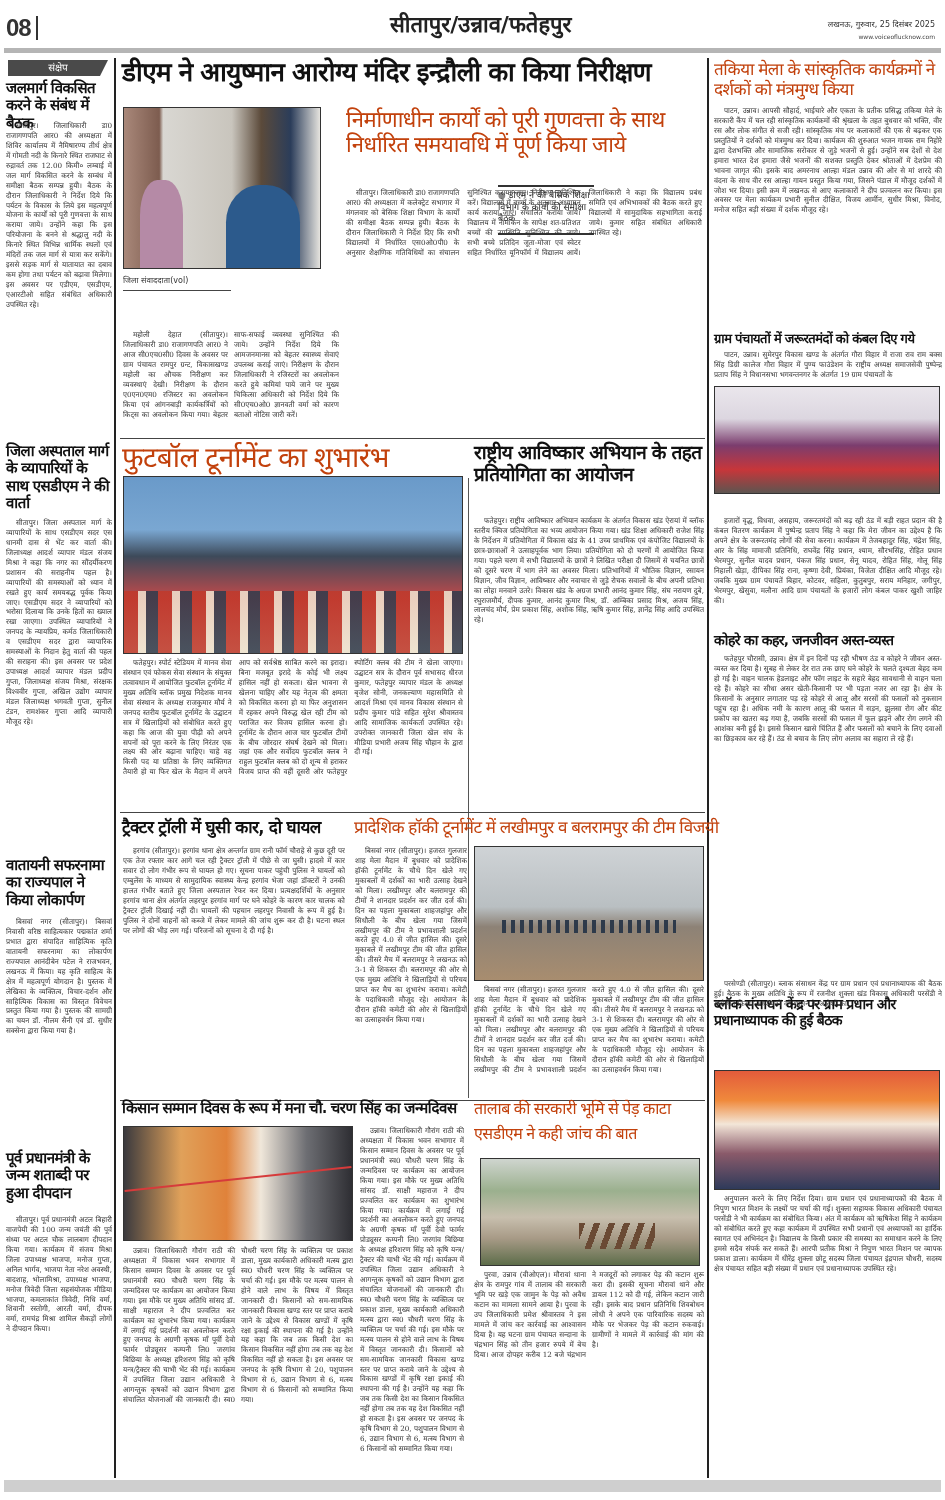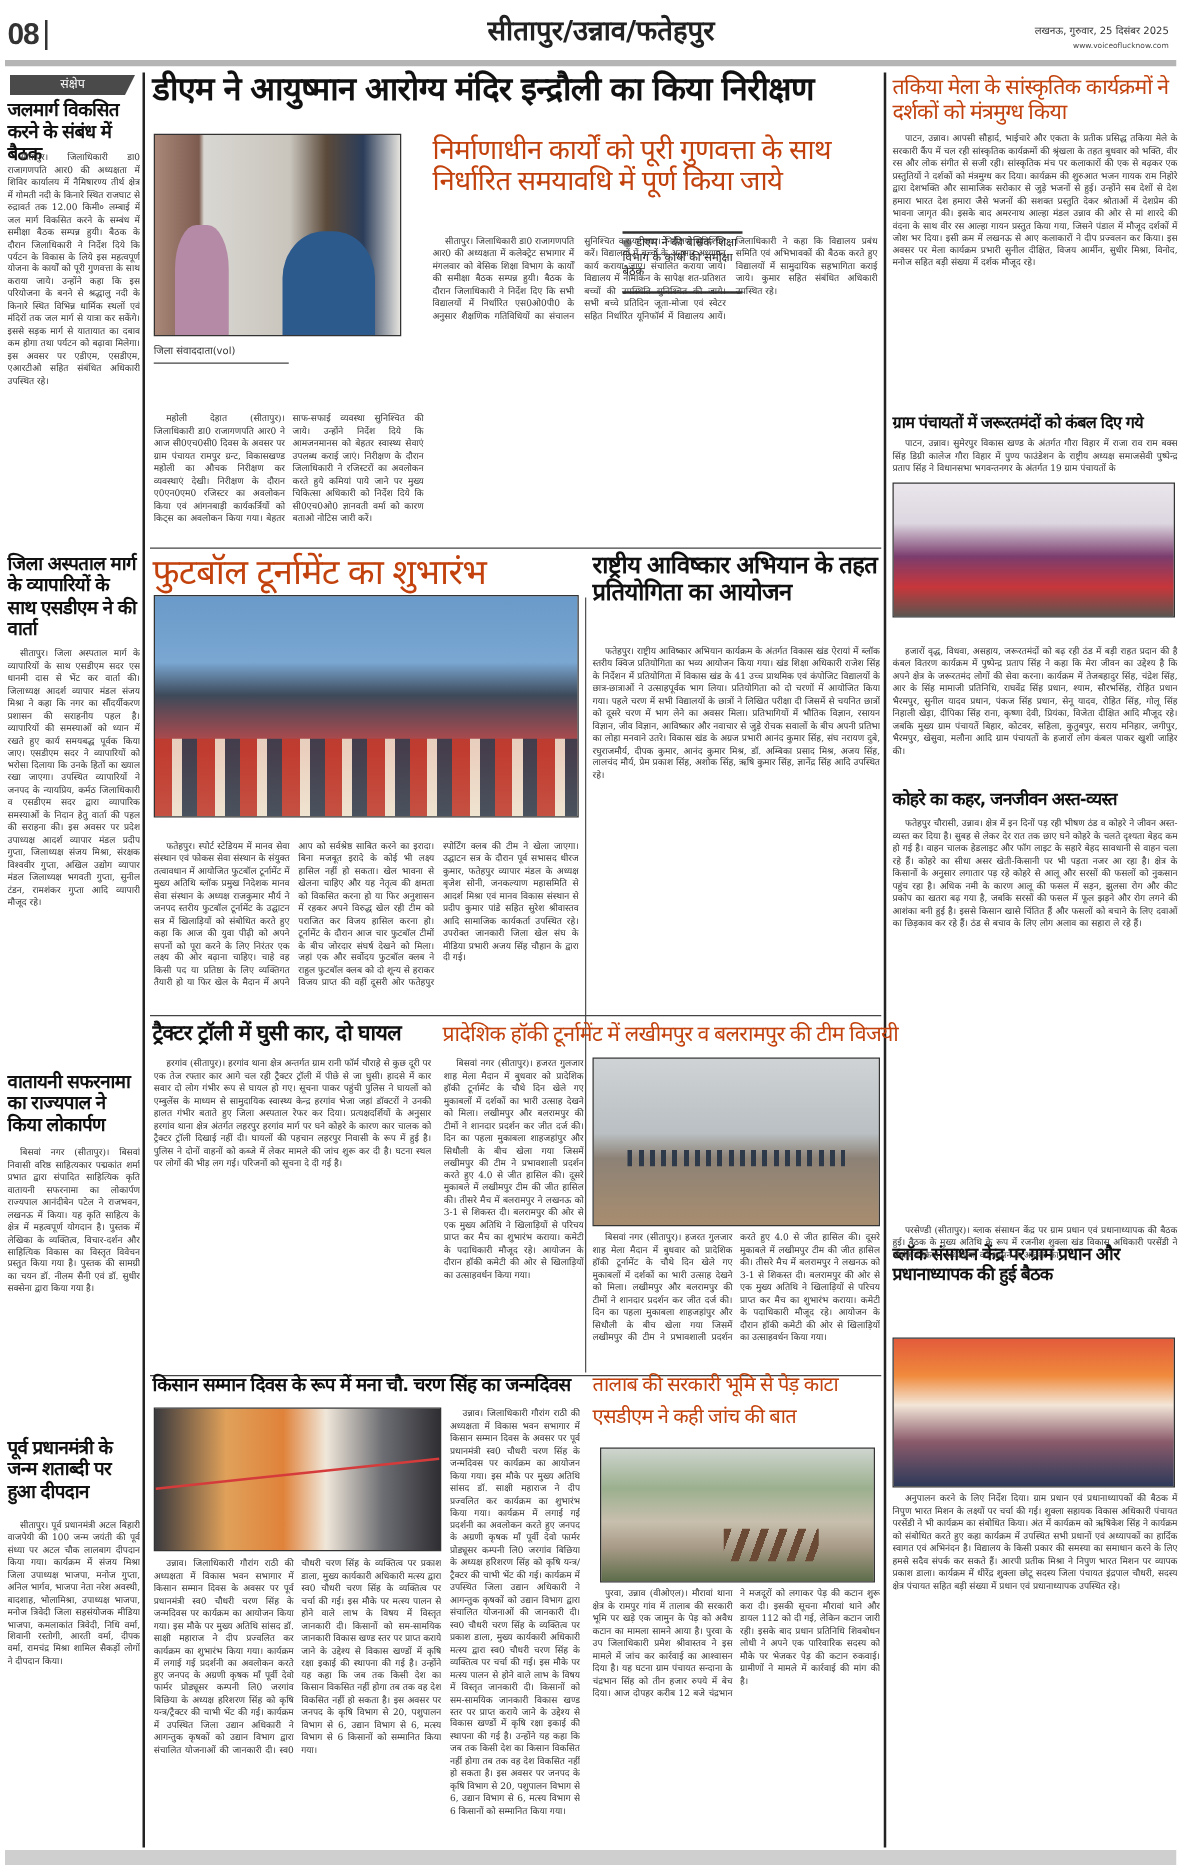--- a/index.html
+++ b/index.html
@@ -93,21 +93,21 @@
 </div>
 <div class="abs hrule" style="left:498px;top:233px;width:96px;height:2px;background:#333;"></div>
 <div class="abs body" style="left:346px;top:188px;width:356px;height:247px;column-count:3;column-gap:8px;">
     <p>सीतापुर। जिलाधिकारी डा0 राजागणपति आर0 की अध्यक्षता में कलेक्ट्रेट सभागार में मंगलवार को बेसिक शिक्षा विभाग के कार्यों की समीक्षा बैठक सम्पन्न हुयी। बैठक के दौरान जिलाधिकारी ने निर्देश दिए कि सभी विद्यालयों में निर्धारित एस0ओ0पी0 के अनुसार शैक्षणिक गतिविधियों का संचालन सुनिश्चित कराया जाए। निरीक्षण सुनिश्चित करें। विद्यालयों में बच्चों के अनुसार अध्यापन कार्य कराया जाए। संचालित कराया जाये। विद्यालय में नामांकन के सापेक्ष शत-प्रतिशत बच्चों की उपस्थिति सुनिश्चित की जाये। सभी बच्चे प्रतिदिन जूता-मोजा एवं स्वेटर सहित निर्धारित यूनिफॉर्म में विद्यालय आयें। जिलाधिकारी ने कहा कि विद्यालय प्रबंध समिति एवं अभिभावकों की बैठक करते हुए विद्यालयों में सामुदायिक सहभागिता कराई जाये। कुमार सहित संबंधित अधिकारी उपस्थित रहे।</p>
   </div>
 
 <div class="abs hrule" style="left:120px;top:438px;width:585px;"></div>
 
 <div class="abs hl-light" style="left:122px;top:442px;width:340px;font-size:28px;">फुटबॉल टूर्नामेंट का शुभारंभ</div>
 <div class="abs photo ph-football" style="left:123px;top:476px;width:340px;height:178px;"></div>
-<div class="abs body" style="left:123px;top:658px;width:340px;height:150px;column-count:3;column-gap:7px;margin-top:14px;">
+<div class="abs body" style="left:123px;top:658px;width:340px;height:150px;column-count:3;column-gap:7px;">
     <p>फतेहपुर। स्पोर्ट स्टेडियम में मानव सेवा संस्थान एवं फोकस सेवा संस्थान के संयुक्त तत्वावधान में आयोजित फुटबॉल टूर्नामेंट में मुख्य अतिथि ब्लॉक प्रमुख निदेशक मानव सेवा संस्थान के अध्यक्ष राजकुमार मौर्य ने जनपद स्तरीय फुटबॉल टूर्नामेंट के उद्घाटन सत्र में खिलाड़ियों को संबोधित करते हुए कहा कि आज की युवा पीढ़ी को अपने सपनों को पूरा करने के लिए निरंतर एक लक्ष्य की ओर बढ़ाना चाहिए। चाहे वह किसी पद या प्रतिष्ठा के लिए व्यक्तिगत तैयारी हो या फिर खेल के मैदान में अपने आप को सर्वश्रेष्ठ साबित करने का इरादा। बिना मजबूत इरादे के कोई भी लक्ष्य हासिल नहीं हो सकता। खेल भावना से खेलना चाहिए और यह नेतृत्व की क्षमता को विकसित करना हो या फिर अनुशासन में रहकर अपने विरुद्ध खेल रही टीम को पराजित कर विजय हासिल करना हो। टूर्नामेंट के दौरान आज चार फुटबॉल टीमों के बीच जोरदार संघर्ष देखने को मिला। जहां एक और सर्वोदय फुटबॉल क्लब ने राहुल फुटबॉल क्लब को दो शून्य से हराकर विजय प्राप्त की वहीं दूसरी ओर फतेहपुर स्पोर्टिंग क्लब की टीम ने खेला जाएगा। उद्घाटन सत्र के दौरान पूर्व सभासद धीरज कुमार, फतेहपुर व्यापार मंडल के अध्यक्ष बृजेश सोनी, जनकल्याण महासमिति से आदर्श मिश्रा एवं मानव विकास संस्थान से प्रदीप कुमार पांडे सहित सुरेश श्रीवास्तव आदि सामाजिक कार्यकर्ता उपस्थित रहे। उपरोक्त जानकारी जिला खेल संघ के मीडिया प्रभारी अजय सिंह चौहान के द्वारा दी गई।</p>
   </div>
 
 <div class="abs hl" style="left:474px;top:442px;width:230px;font-size:19px;">राष्ट्रीय आविष्कार अभियान के तहत प्रतियोगिता का आयोजन</div>
 <div class="abs body" style="left:474px;top:516px;width:230px;height:296px;">
     <p>फतेहपुर। राष्ट्रीय आविष्कार अभियान कार्यक्रम के अंतर्गत विकास खंड ऐरायां में ब्लॉक स्तरीय क्विज प्रतियोगिता का भव्य आयोजन किया गया। खंड शिक्षा अधिकारी राजेश सिंह के निर्देशन में प्रतियोगिता में विकास खंड के 41 उच्च प्राथमिक एवं कंपोजिट विद्यालयों के छात्र-छात्राओं ने उत्साहपूर्वक भाग लिया। प्रतियोगिता को दो चरणों में आयोजित किया गया। पहले चरण में सभी विद्यालयों के छात्रों ने लिखित परीक्षा दी जिसमें से चयनित छात्रों को दूसरे चरण में भाग लेने का अवसर मिला। प्रतिभागियों में भौतिक विज्ञान, रसायन विज्ञान, जीव विज्ञान, आविष्कार और नवाचार से जुड़े रोचक सवालों के बीच अपनी प्रतिभा का लोहा मनवाने उतरे। विकास खंड के अग्रज प्रभारी आनंद कुमार सिंह, संघ नरायण दुबे, रघुराजमौर्य, दीपक कुमार, आनंद कुमार मिश्र, डॉ. अम्बिका प्रसाद मिश्र, अजय सिंह, लालचंद मौर्य, प्रेम प्रकाश सिंह, अशोक सिंह, ऋषि कुमार सिंह, ज्ञानेंद्र सिंह आदि उपस्थित रहे।</p>
   </div>
 
 <div class="abs hrule" style="left:120px;top:812px;width:585px;"></div>
 

